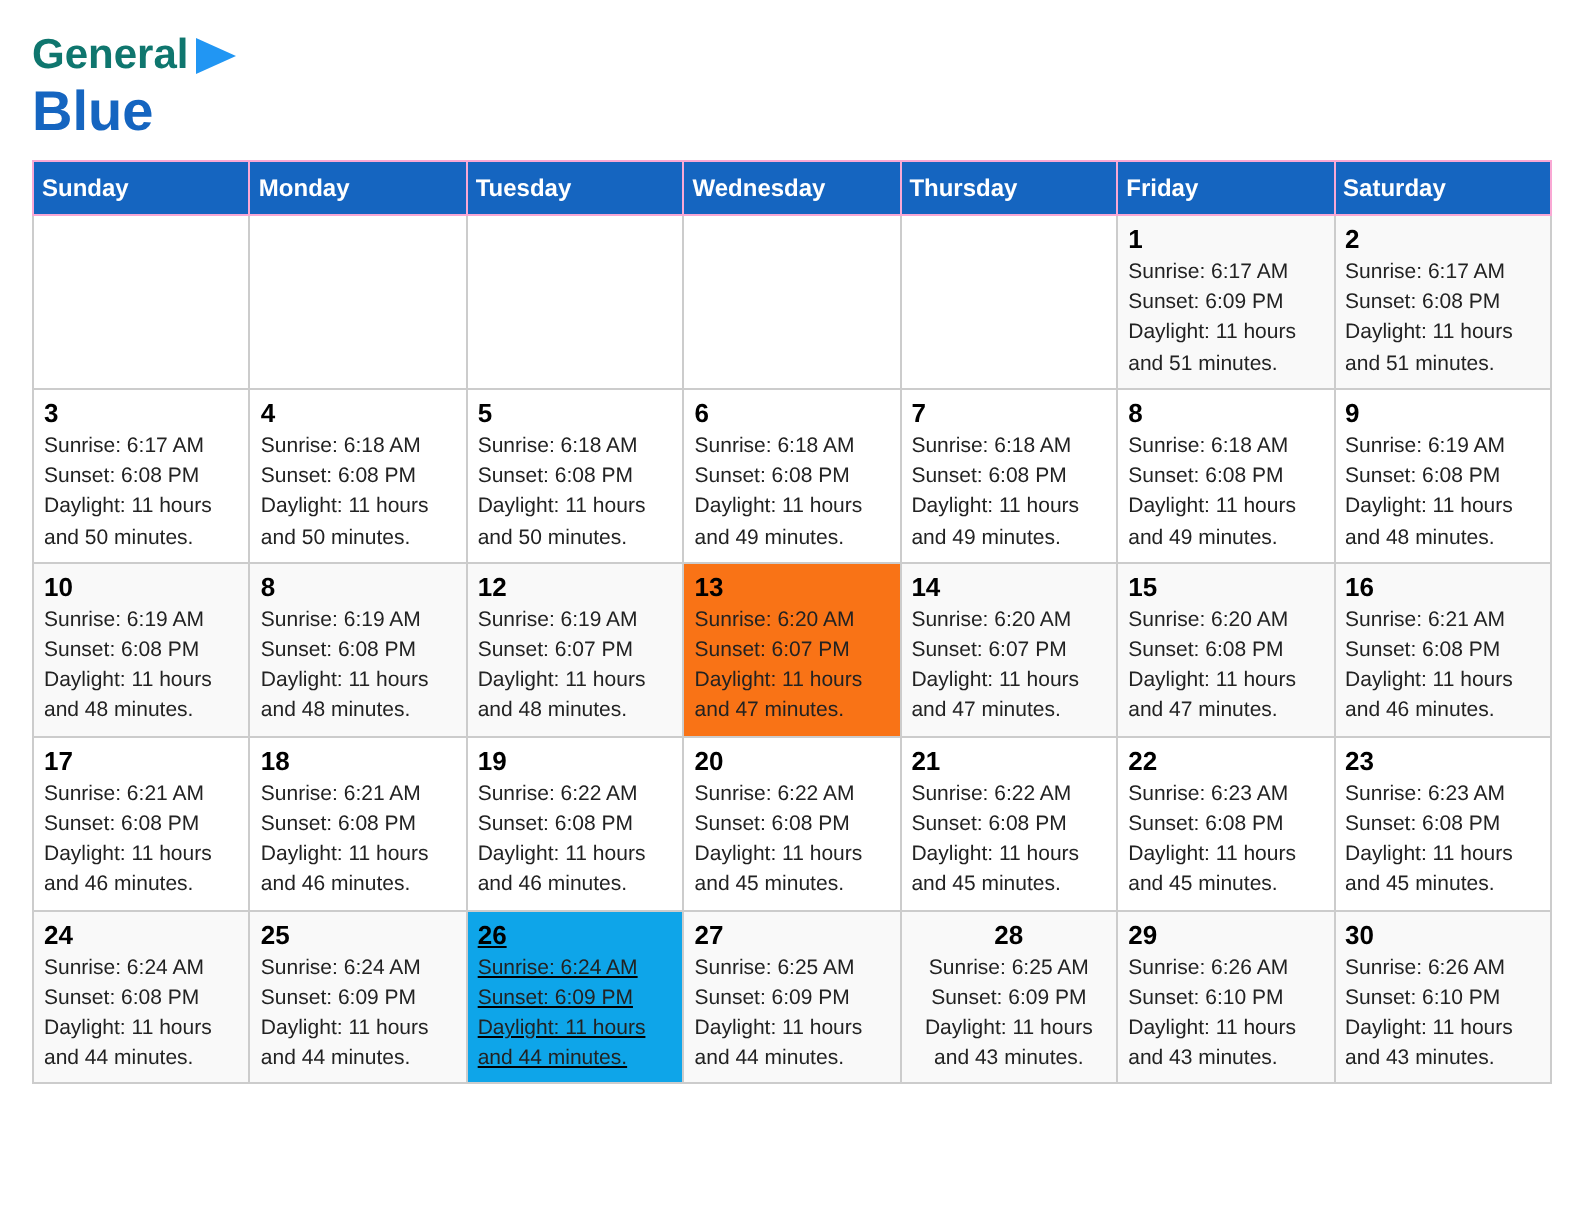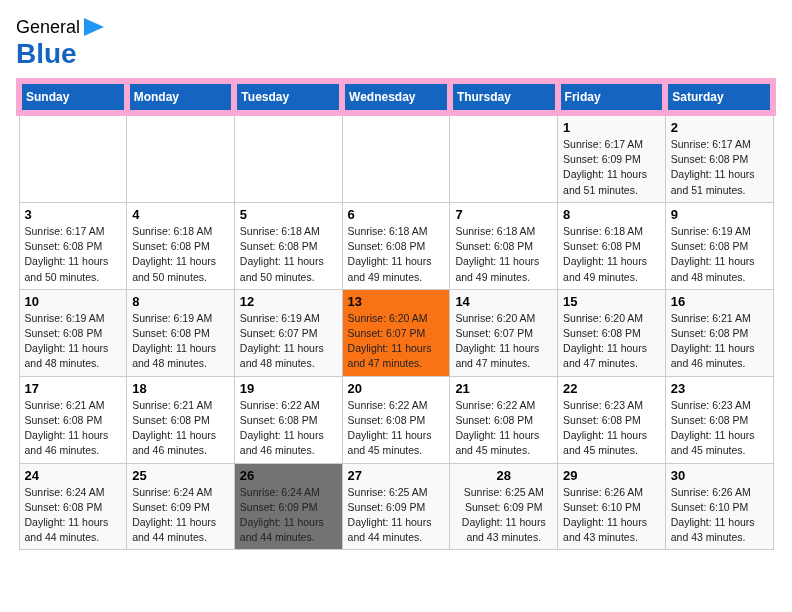--- a/index.html
+++ b/index.html
@@ -31,21 +31,21 @@
     .calendar {
       width: 100%;
       border-collapse: collapse;
       font-size: 11px;
     }
     .calendar th {
       background: #1565c0;
       color: #fff;
       padding: 6px 4px;
       text-align: left;
-      border: 6px solid #f9a8d4;
+      border: 1px solid #f9a8d4;
       font-size: 12px;
     }
     .calendar td {
       border: 1px solid #ccc;
       vertical-align: top;
       padding: 4px 5px;
       height: 80px;
       width: 108px;
       background: #fff;
     }
@@ -65,21 +65,21 @@
       font-size: 10.5px;
       color: #222;
       line-height: 1.45;
     }
     .empty { background: #fff !important; }
     .logo-wrapper {
       display: flex;
       align-items: center;
     }
     .logo-blue { color: #1565c0; font-weight: bold; font-size: 28px; }
-    .logo-dark { color: #000000; font-weight: normal; font-size: 18px; }
+    .logo-dark { color: #0f766e; font-weight: bold; font-size: 21px; }
   </style>
 </head>
 <body>
 
 <div class="header">
   <div class="logo-wrapper">
     <div>
       <div style="display:flex;align-items:center;">
         <span class="logo-dark">General</span>
         <svg width="28" height="22" viewBox="0 0 28 22">
@@ -217,21 +217,21 @@
       </tr>
       <tr>
         <td style="background: rgb(249, 249, 249);">
           <span class="day-num">24</span>
           <div class="day-info">Sunrise: 6:24 AM<br>Sunset: 6:08 PM<br>Daylight: 11 hours and 44 minutes.</div>
         </td>
         <td style="background: rgb(249, 249, 249);">
           <span class="day-num">25</span>
           <div class="day-info">Sunrise: 6:24 AM<br>Sunset: 6:09 PM<br>Daylight: 11 hours and 44 minutes.</div>
         </td>
-        <td style="background: #737373;">
+        <td style="background: #0ea5e9; text-decoration: underline;">
           <span class="day-num">26</span>
           <div class="day-info">Sunrise: 6:24 AM<br>Sunset: 6:09 PM<br>Daylight: 11 hours and 44 minutes.</div>
         </td>
         <td style="background: rgb(249, 249, 249);">
           <span class="day-num">27</span>
           <div class="day-info">Sunrise: 6:25 AM<br>Sunset: 6:09 PM<br>Daylight: 11 hours and 44 minutes.</div>
         </td>
         <td style="background: rgb(249, 249, 249); text-align: center;">
           <span class="day-num">28</span>
           <div class="day-info">Sunrise: 6:25 AM<br>Sunset: 6:09 PM<br>Daylight: 11 hours and 43 minutes.</div>

